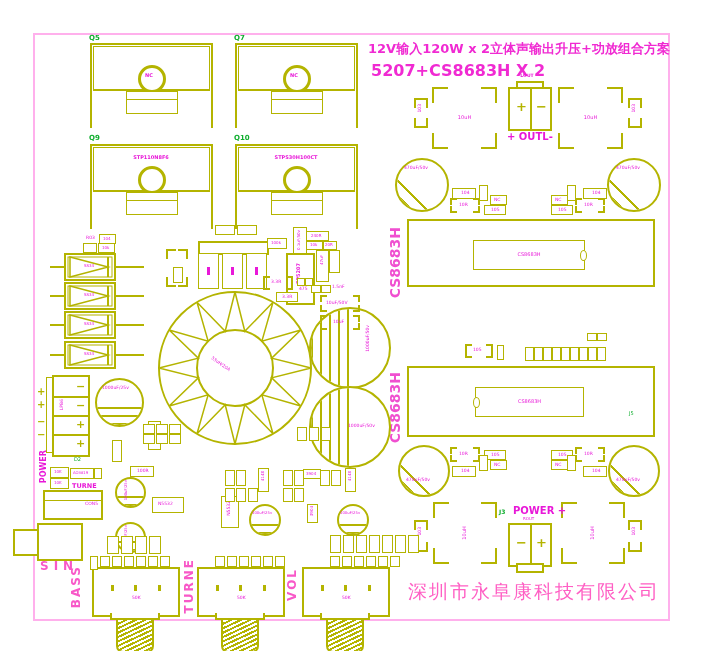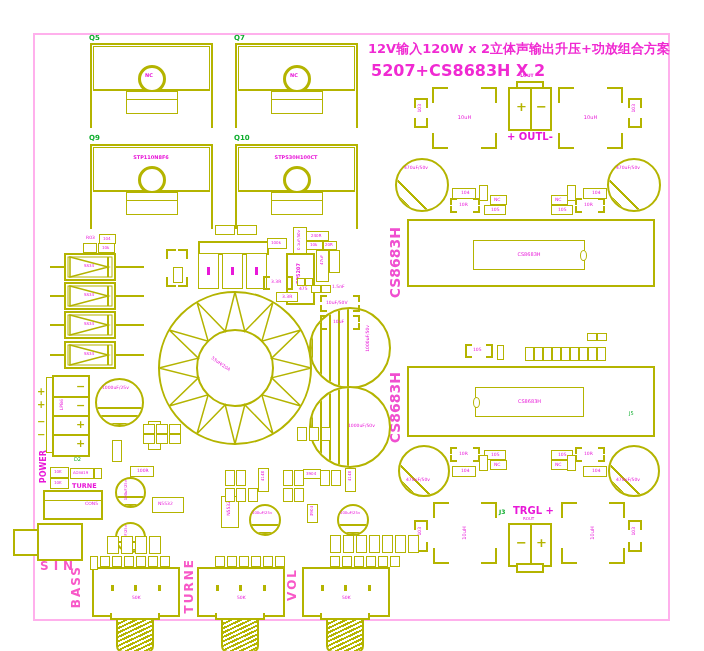--- a/index.html
+++ b/index.html
@@ -266,28 +266,29 @@
       <div class="ck br"></div>
     </div>
   <div class="brk brk-md" style="left:628px;top:520px;width:14px;height:32px">
     <span class="lbl vu" style="left:4px;top:7px;font-size:4.5px">103</span>
   <div class="ck tl"></div>
       <div class="ck tr"></div>
       <div class="ck bl"></div>
       <div class="ck br"></div>
     </div>
   <span class="lbl grn b" style="left:499px;top:509px;font-size:6px">J3</span>
-  <span class="lbl b" style="left:513px;top:505px;font-size:10px">TRGL +</span>
+  <span class="lbl b" style="left:513px;top:505px;font-size:10px">POWER +</span>
   <span class="lbl" style="left:523px;top:517px;font-size:4px">ROUT</span>
   <div class="conn" style="left:508px;top:523px">
     <span class="sg" style="left:6px">−</span>
     <span class="sg" style="left:26px">+</span>
   </div>
   <div class="o o2" style="left:516px;top:563px;width:24px;height:6px"></div>
 
+  <span class="lbl" style="left:408px;top:581px;font-size:19px;letter-spacing:2px;color:#ff5fc4">深圳市永阜康科技有限公司</span>
 
   <span class="lbl" style="left:86px;top:236px;font-size:4.5px">R03</span>
   <div class="o" style="left:99px;top:234px;width:15px;height:8px">
       <span class="lbl" style="left:3px;top:1.5px;font-size:4px">104</span>
     </div>
   <div class="o" style="left:83px;top:243px;width:12px;height:8px"></div>
   <div class="o" style="left:98px;top:243px;width:15px;height:8px">
       <span class="lbl" style="left:3px;top:1.5px;font-size:4px">10k</span>
     </div>
 

